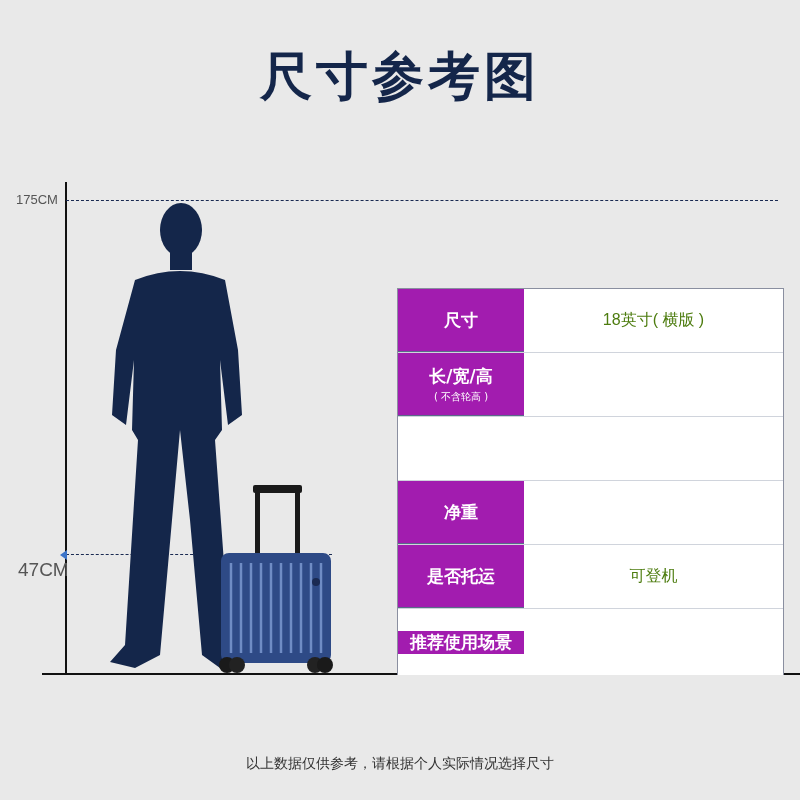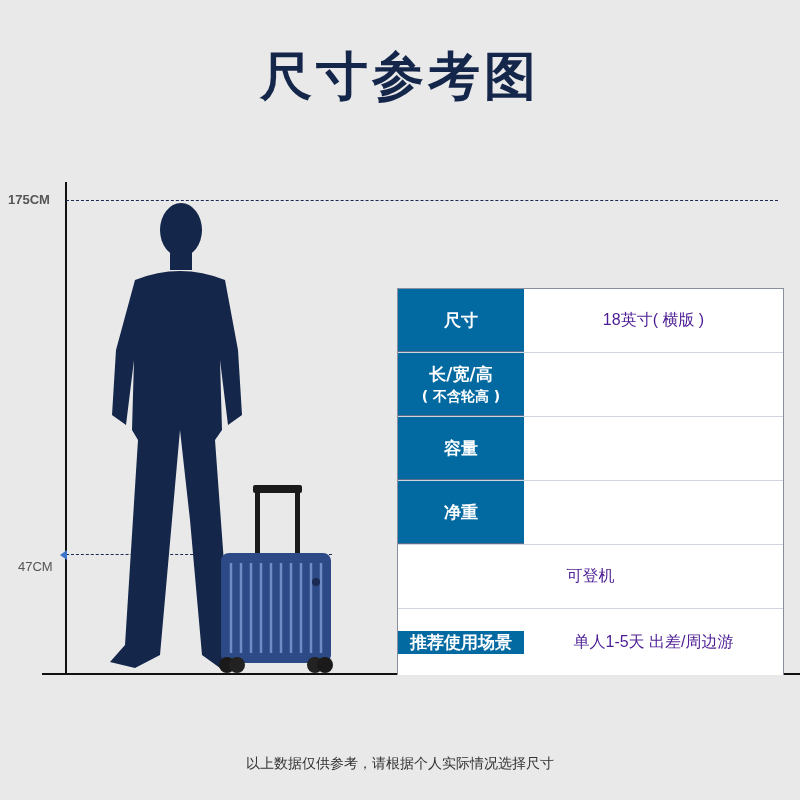--- a/index.html
+++ b/index.html
@@ -10,40 +10,40 @@
   .title {
     position:absolute; left:0; top:42px; width:800px; text-align:center;
     font-size:52px; font-weight:bold; color:#14264a; letter-spacing:4px;
   }
   .vaxis { position:absolute; left:65px; top:182px; width:1.5px; height:492px; background:#111; }
   .baseline { position:absolute; left:42px; top:673px; width:758px; height:1.5px; background:#111; }
   .hline-175 { position:absolute; left:66px; top:200px; width:712px; border-top:1.5px dashed #1a2a52; }
   .hline-47 { position:absolute; left:66px; top:554px; width:266px; border-top:1.5px dashed #1a2a52; }
   .arrow47 { position:absolute; left:60px; top:550px; width:0; height:0;
     border-top:5px solid transparent; border-bottom:5px solid transparent; border-right:7px solid #3b74c9; }
-  .label-175 { position:absolute; left:8px; top:192px; font-size:13px; color:#555; font-family:"Liberation Sans", sans-serif;font-weight:bold; }
-  .label-47 { position:absolute; left:18px; top:559px; font-size:13px; color:#555; font-family:"Liberation Sans", sans-serif; }
+  .label-175 { position:absolute; left:16px; top:192px; font-size:13px; color:#555; font-family:"Liberation Sans", sans-serif; }
+  .label-47 { position:absolute; left:18px; top:559px; font-size:19px; color:#555; font-family:"Liberation Sans", sans-serif; }
   .person { position:absolute; left:80px; top:200px; width:170px; height:475px; }
   .suitcase { position:absolute; left:213px; top:485px; width:125px; height:190px; }
   .spec-table {
     position:absolute; left:397px; top:288px; width:385px; height:386px;
     border:1px solid #8a8fa0; border-bottom:none; background:#fff;
   }
   .row { display:flex; height:64px; border-bottom:1px solid #d0d4dc; box-sizing:border-box; }
   .row:last-child { height:66px; border-bottom:none;align-items:center; }
   .key {
-    width:126px; background:#0369a1; color:#fff; display:flex; flex-direction:column;
+    width:126px; background:#a21caf; color:#fff; display:flex; flex-direction:column;
     align-items:center; justify-content:center; font-size:17px; font-weight:bold;
     border-bottom:1px solid #5a6a8a; box-sizing:border-box;
   }
   .row:last-child .key { border-bottom:none; }
-  .key .sub { font-size:14px; font-weight:bold; margin-top:2px; }
+  .key .sub { font-size:10px; font-weight:normal; margin-top:2px; }
   .val {
     flex:1; display:flex; align-items:center; justify-content:center;
-    font-size:16px; color:#4c1d95; font-family:"Liberation Sans", sans-serif;
+    font-size:16px; color:#4d7c0f; font-family:"Liberation Sans", sans-serif;
   }
   .footnote {
     position:absolute; left:0; top:717px; width:800px; text-align:center;
     font-size:14px; color:#333;margin-top:38px;
   }
 </style>
 </head>
 <body>
 
 <div class="title">尺寸参考图</div>
@@ -95,33 +95,32 @@
       </div>
     <div class="val">18英寸( 横版 )</div>
   </div>
   <div class="row">
     <div class="key">
       <span>长/宽/高</span>
       <span class="sub">( 不含轮高 )</span>
     </div>
   </div>
   <div class="row">
-    <div class="key">
-        <span>容量</span>
-      </div>
   </div>
   <div class="row">
     <div class="key">
         <span>净重</span>
       </div>
   </div>
   <div class="row">
+    <div class="key">
+        <span>是否托运</span>
+      </div>
     <div class="val">可登机</div>
   </div>
   <div class="row">
     <div class="key">
         <span>推荐使用场景</span>
       </div>
-    <div class="val">单人1-5天 出差/周边游</div>
   </div>
 </div>
 
 <div class="footnote">以上数据仅供参考，请根据个人实际情况选择尺寸</div>
 
 </body></html>

